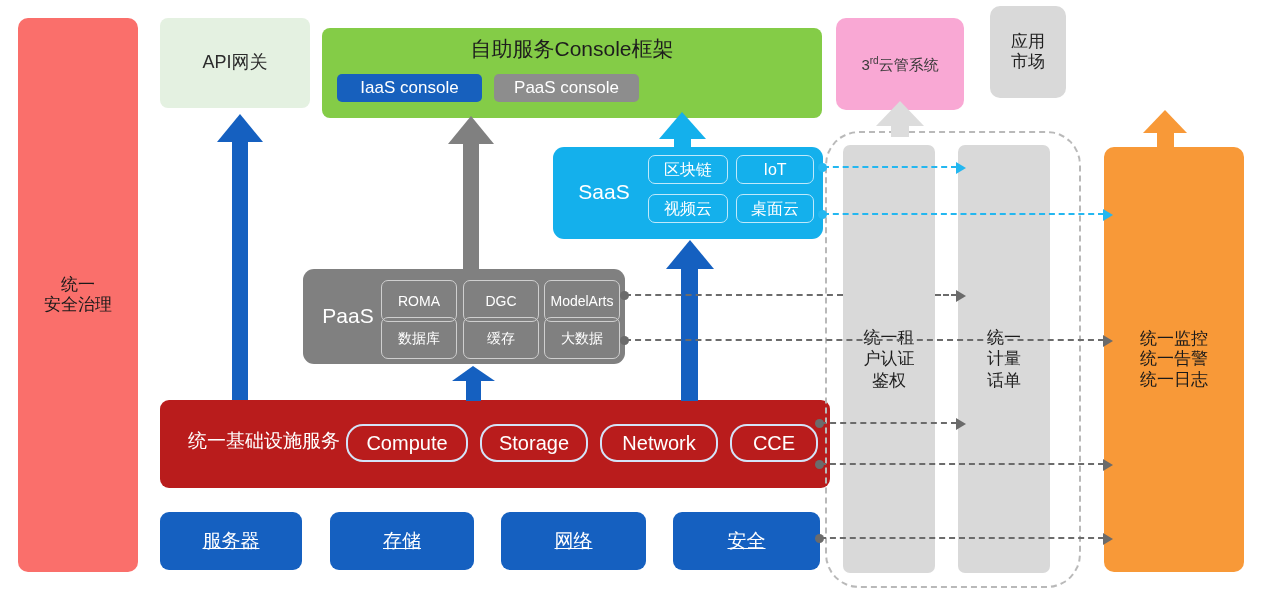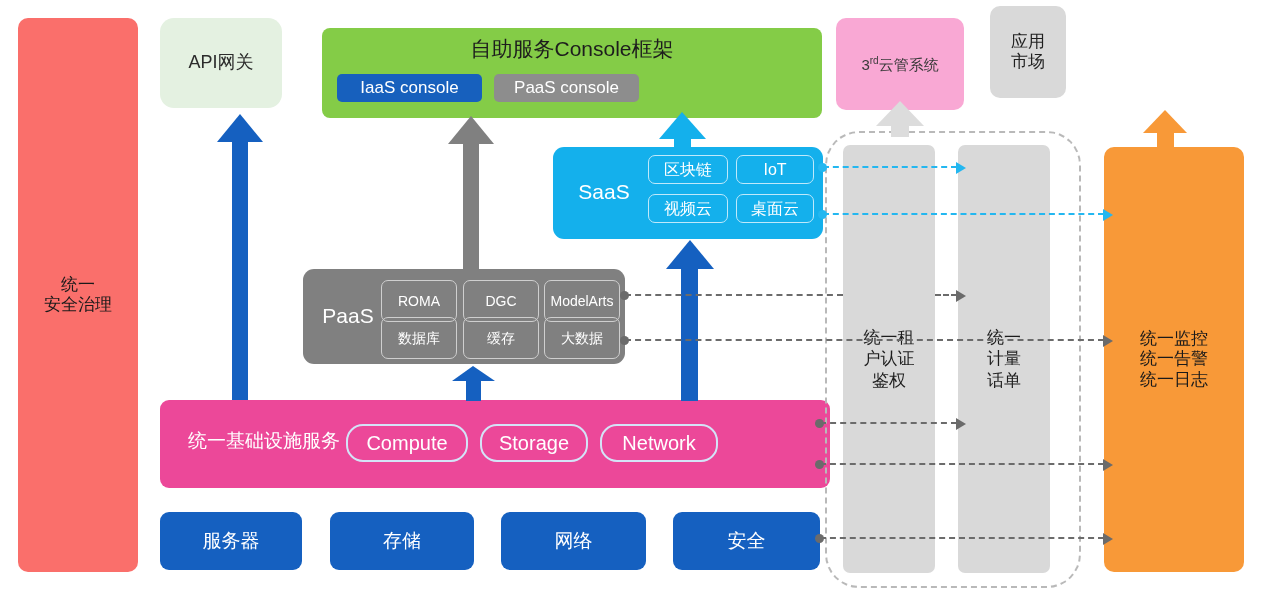--- a/index.html
+++ b/index.html
@@ -28,23 +28,23 @@
 
   
   #sec-gov{
     left:18px; top:18px; width:120px; height:554px;
     background:#fa6f6b; color:#1a1a1a; font-size:17px;
     border-radius:10px;
   }
 
   
   #api-gw{
-    left:160px; top:18px; width:122px; height:90px;
+    left:160px; top:18px; width:150px; height:90px;
     background:#e4f1e1; color:#2b2b2b; font-size:18px;
-    border-radius:14px;
+    border-radius:8px;
   }
 
   
   #console-frame{
     left:322px; top:28px; width:500px; height:90px;
     background:#84cc47; border-radius:8px;
     display:block;
   }
   #console-title{
     position:absolute; left:0; top:8px; width:100%;
@@ -118,41 +118,41 @@
   #chip-roma     {left:78px;  top:11px; width:76px;}
   #chip-dgc      {left:160px; top:11px; width:76px;}
   #chip-modelarts{left:241px; top:11px; width:76px;}
   #chip-db       {left:78px;  top:48px; width:76px;}
   #chip-cache    {left:160px; top:48px; width:76px;}
   #chip-bigdata  {left:241px; top:48px; width:76px;}
 
   
   #infra{
     left:160px; top:400px; width:670px; height:88px;
-    background:#ec4899; border-radius:9px; display:block;
+    background:#b91c1c; border-radius:9px; display:block;
   }
   #infra-title{
     position:absolute; left:14px; top:30px; width:180px;
     color:#ffffff; font-size:19px; text-align:center;
   }
   .infra-chip{
     position:absolute; top:24px; height:38px; border-radius:17px;
     border:2px solid #d4e3f7; color:#ffffff; font-size:20px;
     display:flex; align-items:center; justify-content:center;
     box-sizing:border-box;
   }
   #ic-compute{left:186px; width:122px;}
   #ic-storage{left:320px; width:108px;}
   #ic-network{left:440px; width:118px;}
   #ic-cce    {left:570px; width:88px;}
 
   
   .hw{
     top:512px; height:58px; background:#1560c0;
-    color:#ffffff; font-size:19px; border-radius:9px;
+    color:#ffffff; font-size:19px; border-radius:9px;text-decoration:underline;
   }
   #hw-server {left:160px; width:142px;}
   #hw-storage{left:330px; width:144px;}
   #hw-network{left:501px; width:145px;}
   #hw-security{left:673px; width:147px;}
 
   
   #mid-dashed{
     position:absolute; left:825px; top:131px;
     width:256px; height:457px;
@@ -232,20 +232,21 @@
     <div class="paas-chip" id="chip-db">数据库</div>
     <div class="paas-chip" id="chip-cache">缓存</div>
     <div class="paas-chip" id="chip-bigdata">大数据</div>
   </div>
 
   <div class="box" id="infra">
     <div id="infra-title">统一基础设施服务</div>
     <div class="infra-chip" id="ic-compute">Compute</div>
     <div class="infra-chip" id="ic-storage">Storage</div>
     <div class="infra-chip" id="ic-network">Network</div>
+    <div class="infra-chip" id="ic-cce">CCE</div>
   </div>
 
   <div class="box hw" id="hw-server">服务器</div>
   <div class="box hw" id="hw-storage">存储</div>
   <div class="box hw" id="hw-network">网络</div>
   <div class="box hw" id="hw-security">安全</div>
 
   <div id="mid-dashed"></div>
   <div class="midcol lbl" id="midcol-auth">统一租
 户认证

